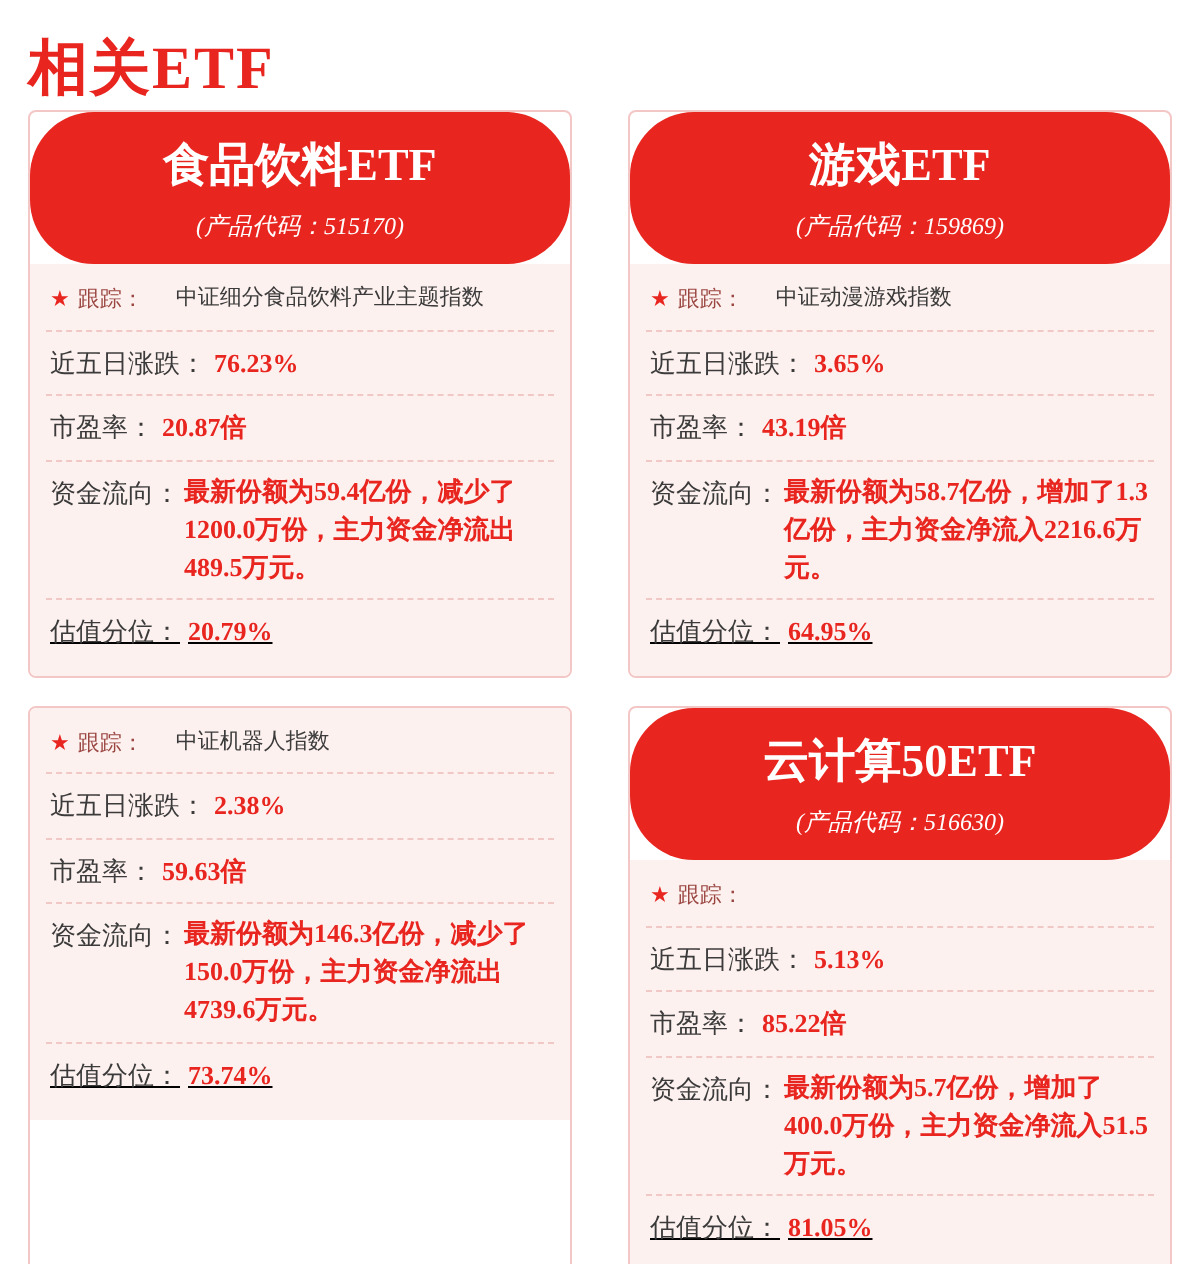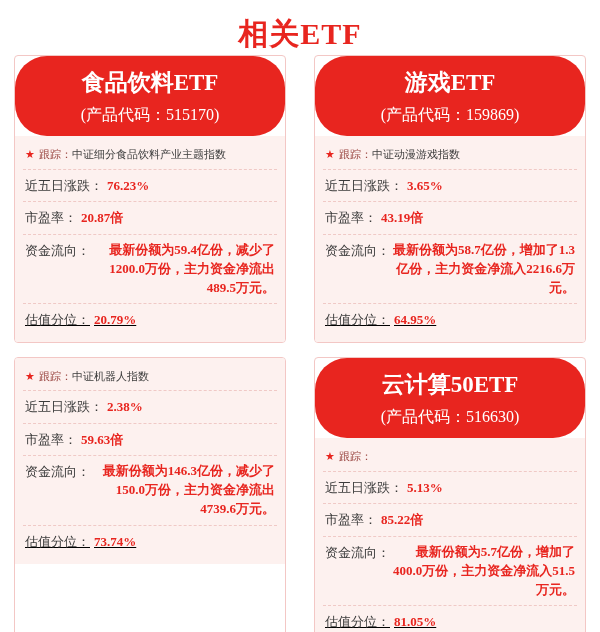--- a/index.html
+++ b/index.html
@@ -14,21 +14,20 @@
     overflow: hidden;
   }
   .page {
     width: 600px;
     height: 632px;
     position: relative;
     box-sizing: border-box;
     padding: 0 14px;
   }
   .page-title {
-    text-align: center;
     color: #e8251f;
     font-size: 30px;
     font-weight: bold;
     letter-spacing: 1px;
     padding-top: 14px;
     font-family: "Liberation Serif", serif;
   }
   .grid {
     display: flex;
     flex-wrap: wrap;
@@ -50,23 +49,24 @@
     padding: 14px 6px 10px 6px;
     border-radius: 32px;
   }
   .card-name {
     font-size: 23px;
     font-weight: bold;
     font-family: "Liberation Serif", serif;
     line-height: 1.15;
   }
   .card-code {
-    font-size: 16px;
+    font-size: 12px;
     margin-top: 9px;
     font-family: "Liberation Serif", serif;
+    font-style: italic;
   }
   .card-body {
     background: #fdf1ef;
     padding: 4px 8px 6px 8px;
   }
   .row {
     display: flex;
     align-items: flex-start;
     padding: 6px 2px 6px 2px;
     border-bottom: 1px dashed #f0c9c6;
@@ -96,37 +96,37 @@
   }
   .label-track {
     color: #9a4540;
     white-space: nowrap;
     font-size: 11px;
     font-family: "Liberation Serif", serif;
   }
   .value {
     color: #3b3b3b;
     font-size: 11px;
-    font-family: Liberation Sans, sans-serif;
+    font-family: Liberation Mono, monospace;
+    margin-left: 16px;
   }
   .value-red {
     color: #e8251f;
     font-weight: bold;
     margin-left: 4px;
     font-size: 13px;
     font-family: "Liberation Serif", serif;
   }
   .value-flow {
     color: #e8251f;
     font-weight: bold;
     margin-left: 2px;
     font-size: 13px;
     font-family: "Liberation Serif", serif;
     line-height: 1.45;
-    text-align: right;
   }
 </style>
 </head>
 <body>
 
 <div class="page">
 
   <div class="page-title">相关ETF</div>
 
   <div class="grid">

